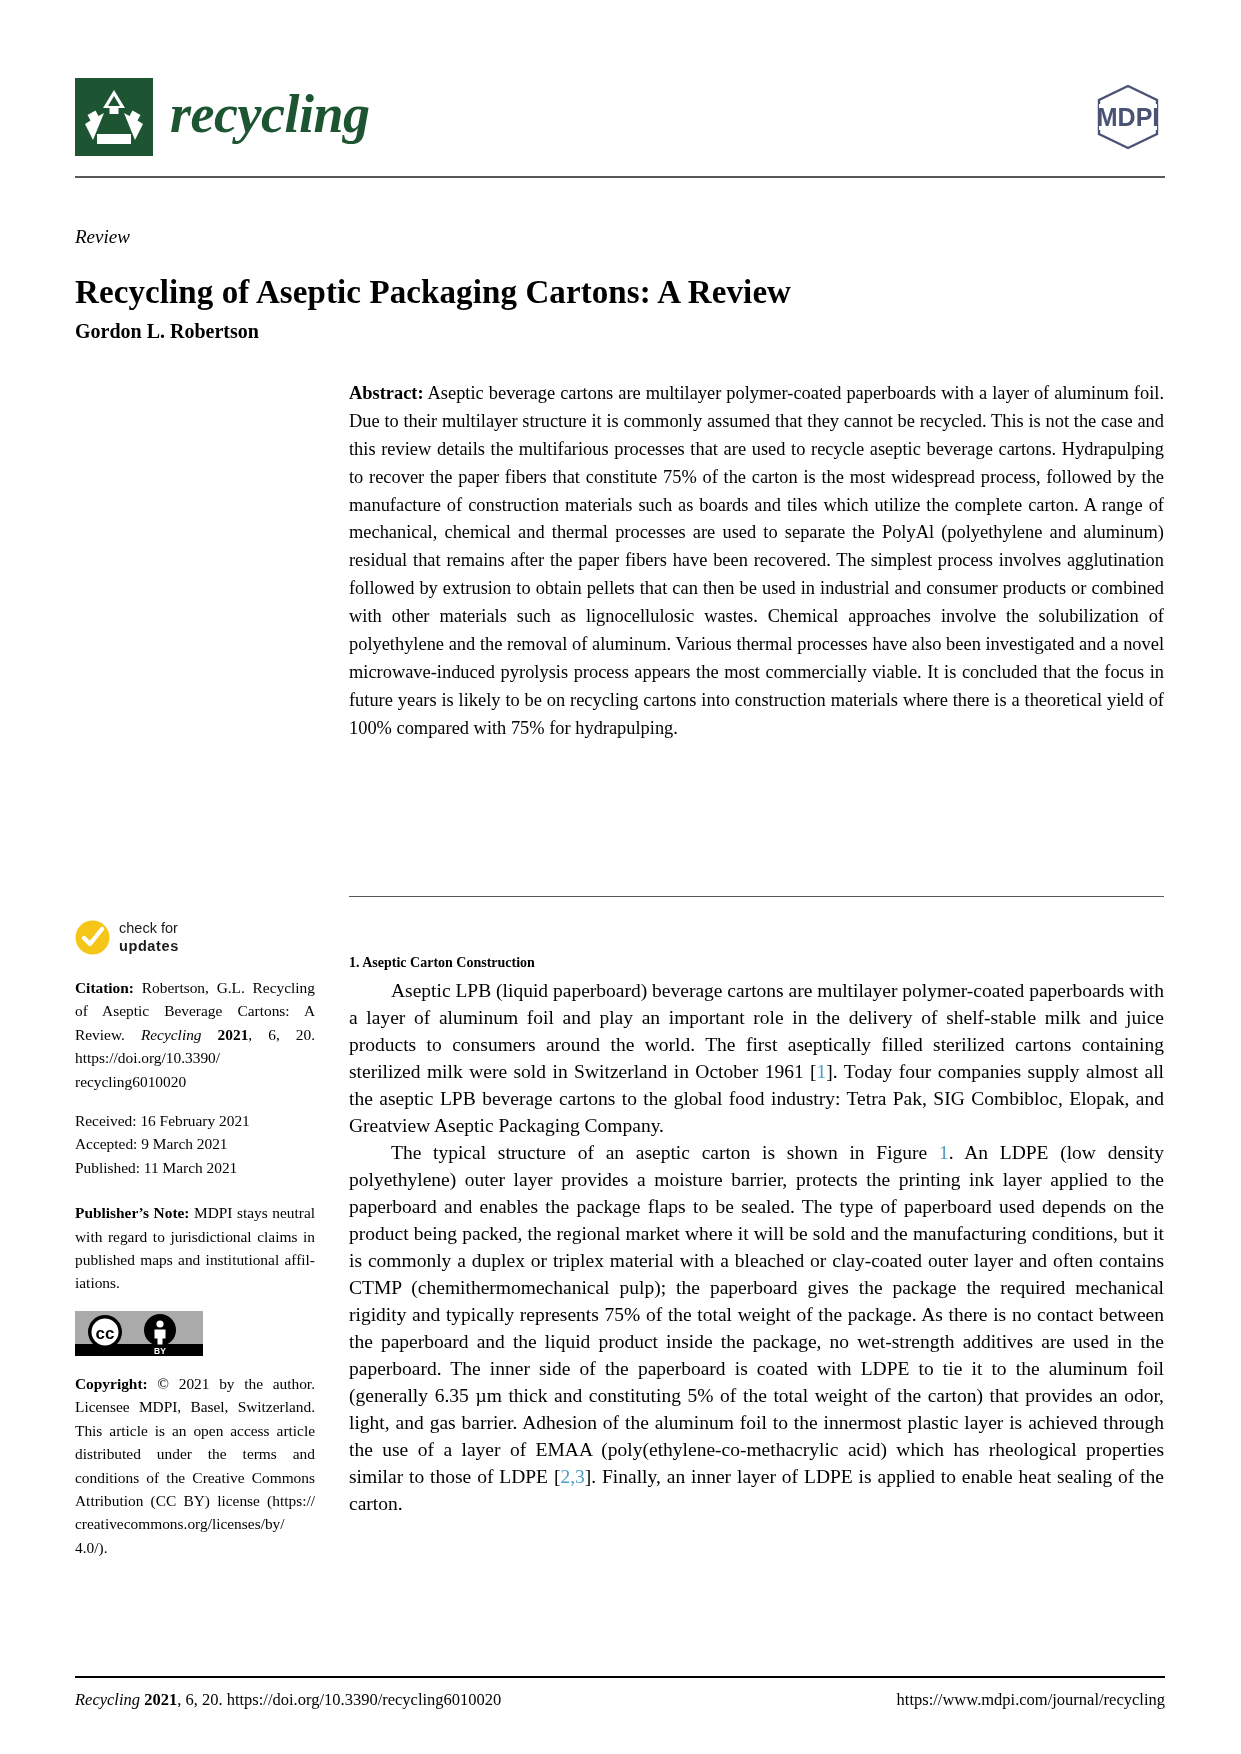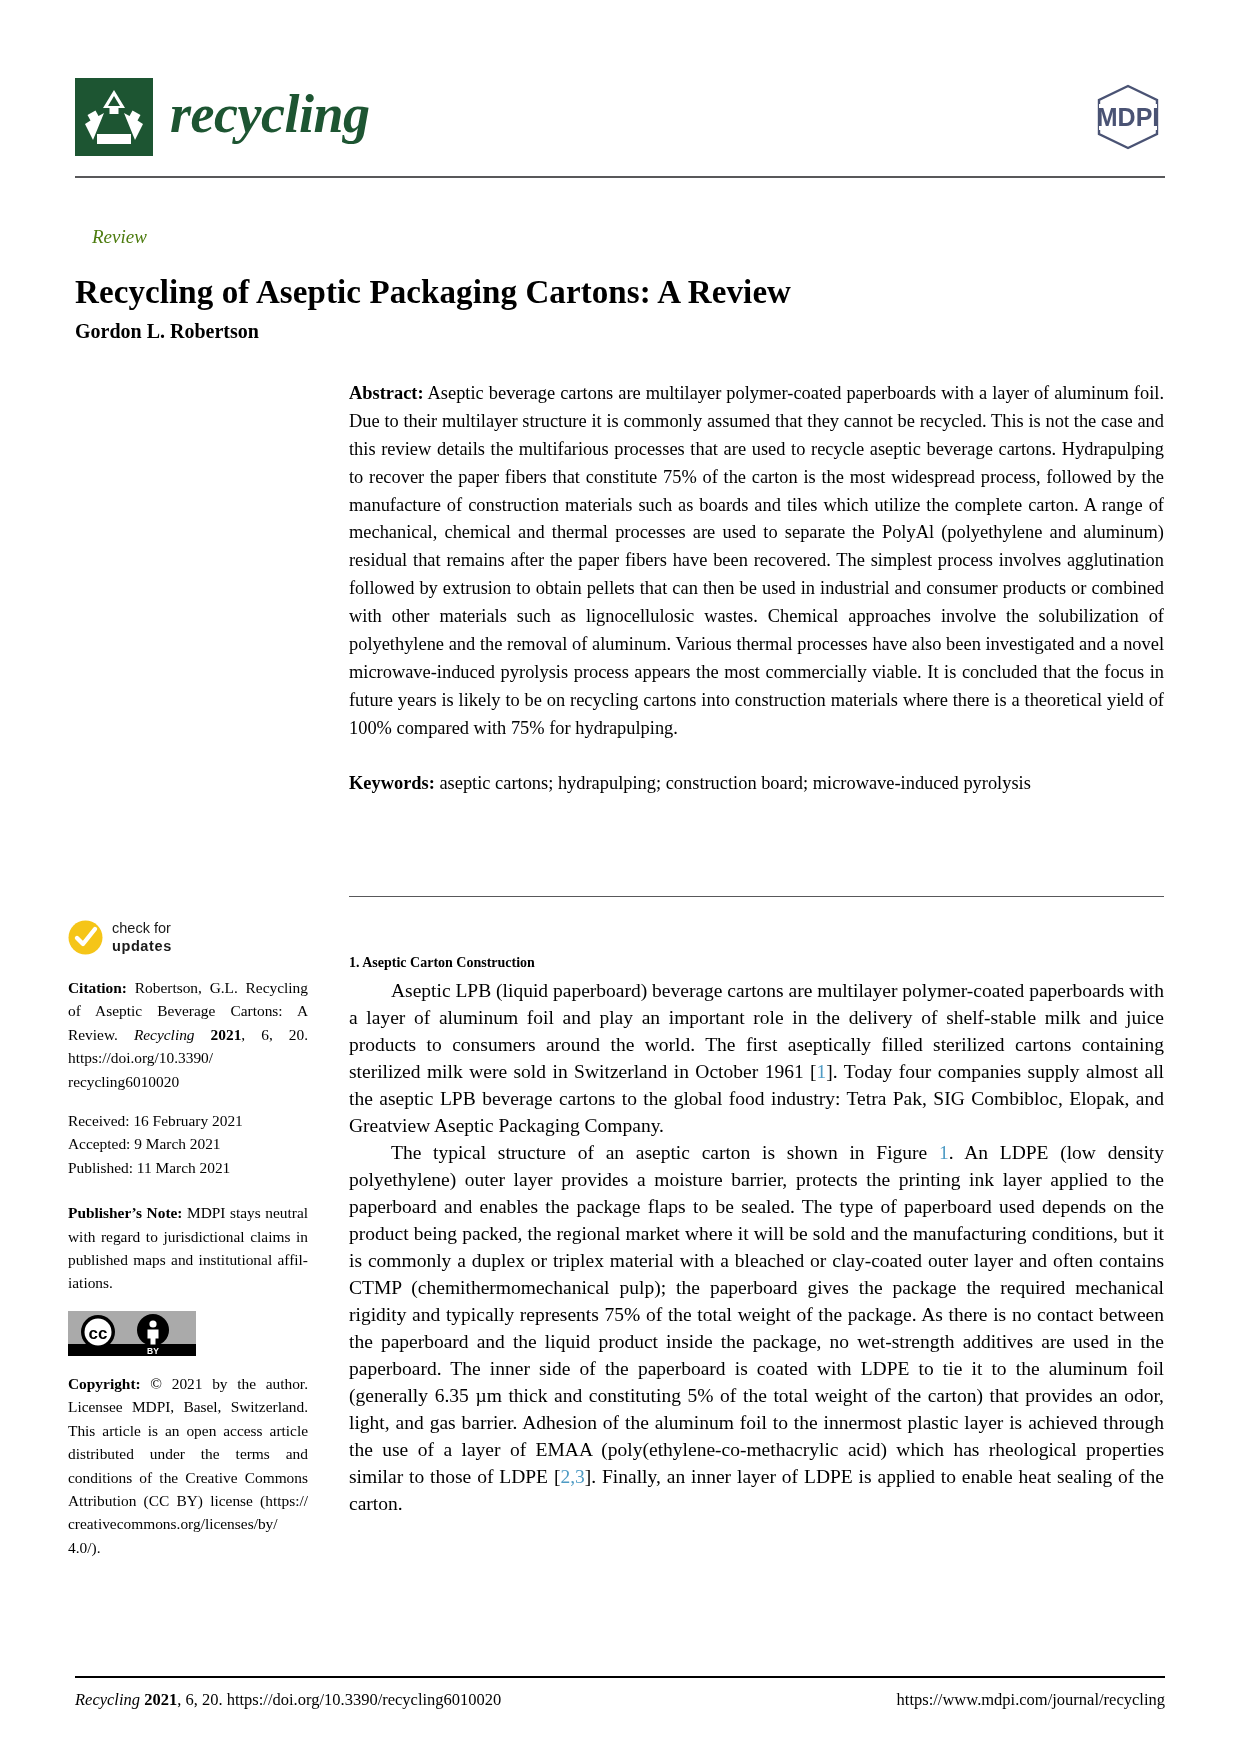--- a/index.html
+++ b/index.html
@@ -65,25 +65,25 @@
     left: 75px;
     top: 176px;
     width: 1090px;
     height: 2px;
     background: #58585a;
   }
 
   
   .doctype {
     position: absolute;
-    left: 92px;
+    left: 75px;
     top: 226px;
     font-style: italic;
     font-size: 19px;
-    color: #4d7c0f;
+    color: #000000;
   }
   .paper-title {
     position: absolute;
     left: 75px;
     top: 250px;
     width: 1060px;
     font-weight: 700;
     font-size: 33px;
     line-height: 1.22;
     letter-spacing: 0.1px;
@@ -147,21 +147,21 @@
     line-height: 1.385;
     text-align: justify;
     text-indent: 42px;
     margin: 0;
   }
   .cite { color: #4e9bc4; }
 
   
   .sidebar {
     position: absolute;
-    left: 68px;
+    left: 75px;
     top: 920px;
     width: 240px;
     font-size: 15.4px;
     line-height: 1.52;
   }
   .sidebar p { margin: 0 0 16px 0; text-align: justify; }
   .sidebar b { font-weight: 700; }
   .check-badge {
     display: flex;
     align-items: center;
@@ -244,24 +244,20 @@
 
   <div class="doctype">Review</div>
   <h1 class="paper-title">Recycling of Aseptic Packaging Cartons: A Review</h1>
   <div class="authors">Gordon L. Robertson</div>
 
   <div class="rightcol">
     <div class="abstract">
       <b>Abstract:</b>
       <span>Aseptic beverage cartons are multilayer polymer-coated paperboards with a layer of aluminum foil. Due to their multilayer structure it is commonly assumed that they cannot be recycled. This is not the case and this review details the multifarious processes that are used to recycle aseptic beverage cartons. Hydrapulping to recover the paper fibers that constitute 75% of the carton is the most widespread process, followed by the manufacture of construction materials such as boards and tiles which utilize the complete carton. A range of mechanical, chemical and thermal processes are used to separate the PolyAl (polyethylene and aluminum) residual that remains after the paper fibers have been recovered. The simplest process involves agglutination followed by extrusion to obtain pellets that can then be used in industrial and consumer products or combined with other materials such as lignocellulosic wastes. Chemical approaches involve the solubilization of polyethylene and the removal of aluminum. Various thermal processes have also been investigated and a novel microwave-induced pyrolysis process appears the most commercially viable. It is concluded that the focus in future years is likely to be on recycling cartons into construction materials where there is a theoretical yield of 100% compared with 75% for hydrapulping.</span>
     </div>
-    <div class="keywords">
-      <b>Keywords:</b>
-      <span>aseptic cartons; hydrapulping; construction board; microwave-induced pyrolysis</span>
-    </div>
   </div>
   <div class="col-rule"></div>
 
   <div class="body-col">
     <div class="section-head">1. Aseptic Carton Construction</div>
     <p class="para">
       <span>Aseptic LPB (liquid paperboard) beverage cartons are multilayer polymer-coated paperboards with a layer of aluminum foil and play an important role in the delivery of shelf-stable milk and juice products to consumers around the world. The first aseptically filled sterilized cartons containing sterilized milk were sold in Switzerland in October 1961 [</span><span class="cite">1</span><span>]. Today four companies supply almost all the aseptic LPB beverage cartons to the global food industry: Tetra Pak, SIG Combibloc, Elopak, and Greatview Aseptic Packaging Company.</span>
     </p>
     <p class="para">
       <span>The typical structure of an aseptic carton is shown in Figure </span><span class="cite">1</span><span>. An LDPE (low density polyethylene) outer layer provides a moisture barrier, protects the printing ink layer applied to the paperboard and enables the package flaps to be sealed. The type of paperboard used depends on the product being packed, the regional market where it will be sold and the manufacturing conditions, but it is commonly a duplex or triplex material with a bleached or clay-coated outer layer and often contains CTMP (chemithermomechanical pulp); the paperboard gives the package the required mechanical rigidity and typically represents 75% of the total weight of the package. As there is no contact between the paperboard and the liquid product inside the package, no wet-strength additives are used in the paperboard. The inner side of the paperboard is coated with LDPE to tie it to the aluminum foil (generally 6.35 µm thick and constituting 5% of the total weight of the carton) that provides an odor, light, and gas barrier. Adhesion of the aluminum foil to the innermost plastic layer is achieved through the use of a layer of EMAA (poly(ethylene-co-methacrylic acid) which has rheological properties similar to those of LDPE [</span><span class="cite">2,3</span><span>]. Finally, an inner layer of LDPE is applied to enable heat sealing of the carton.</span>

